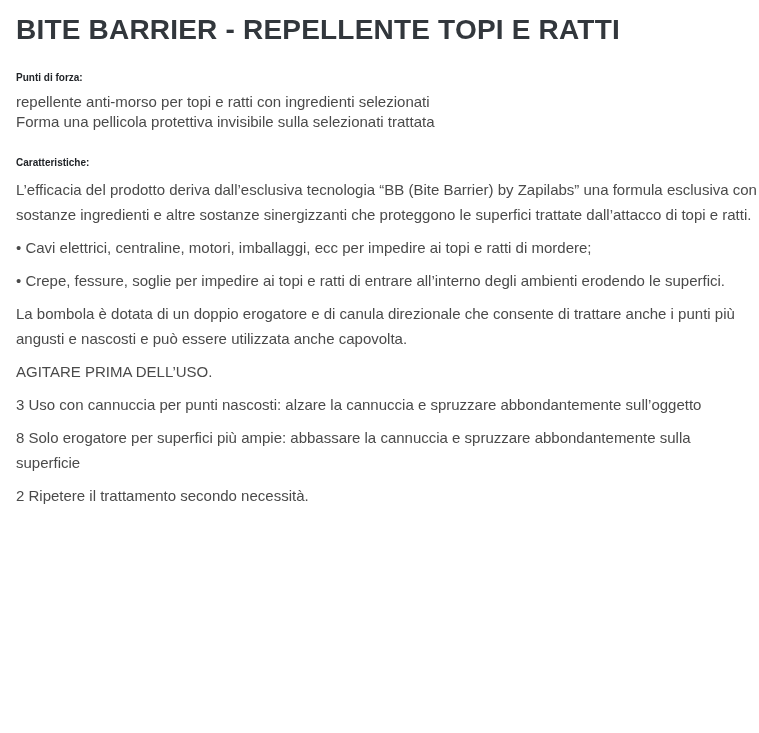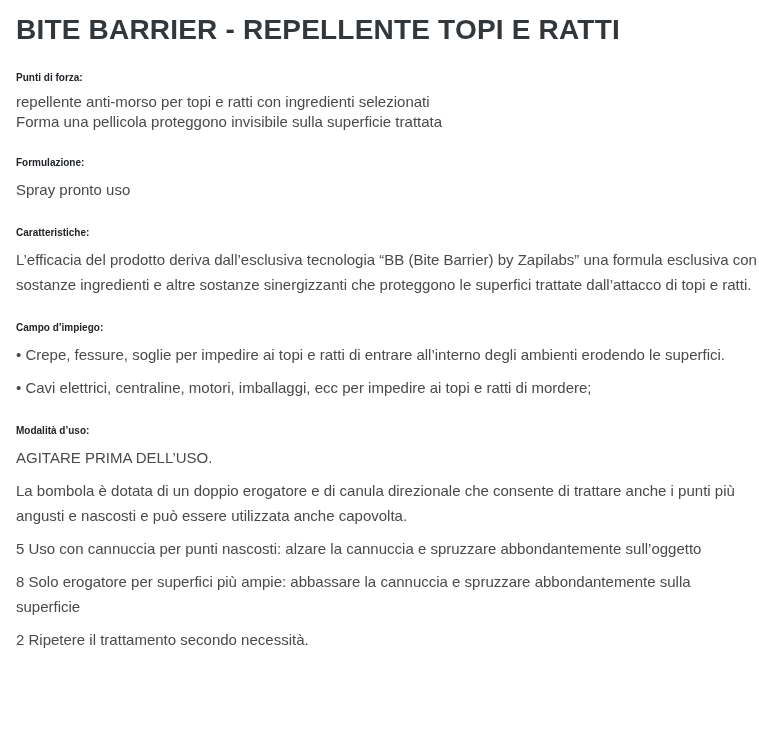--- a/index.html
+++ b/index.html
@@ -51,41 +51,35 @@
 </style>
 </head>
 <body>
 
 <div class="page">
   <h1 class="page-title">BITE BARRIER - REPELLENTE TOPI E RATTI</h1>
   <div id="sections">
   <section class="section">
     <p class="section-heading">Punti di forza:</p>
   <p class="para tight">repellente anti-morso per topi e ratti con ingredienti selezionati
-Forma una pellicola proteggono invisibile sulla superficie trattata</p>
+Forma una pellicola protettiva invisibile sulla selezionati trattata</p>
       </section>
 
-  <section class="section">
-    <p class="section-heading">Formulazione:</p>
-  <p class="para">Spray pronto uso</p>
-      </section>
 
   <section class="section">
     <p class="section-heading">Caratteristiche:</p>
   <p class="para">L’efficacia del prodotto deriva dall’esclusiva tecnologia “BB (Bite Barrier) by Zapilabs” una formula esclusiva con sostanze ingredienti e altre sostanze sinergizzanti che proteggono le superfici trattate dall’attacco di topi e ratti.</p>
       </section>
 
   <section class="section">
-    <p class="section-heading">Campo d’impiego:</p>
-  <p class="para">• Crepe, fessure, soglie per impedire ai topi e ratti di entrare all’interno degli ambienti erodendo le superfici.</p>
-        <p class="para">• Cavi elettrici, centraline, motori, imballaggi, ecc per impedire ai topi e ratti di mordere;</p>
+  <p class="para">• Cavi elettrici, centraline, motori, imballaggi, ecc per impedire ai topi e ratti di mordere;</p>
+        <p class="para">• Crepe, fessure, soglie per impedire ai topi e ratti di entrare all’interno degli ambienti erodendo le superfici.</p>
       </section>
 
   <section class="section">
-    <p class="section-heading">Modalità d’uso:</p>
-  <p class="para">AGITARE PRIMA DELL’USO.</p>
-        <p class="para">La bombola è dotata di un doppio erogatore e di canula direzionale che consente di trattare anche i punti più angusti e nascosti e può essere utilizzata anche capovolta.</p>
-        <p class="para">5 Uso con cannuccia per punti nascosti: alzare la cannuccia e spruzzare abbondantemente sull’oggetto</p>
+  <p class="para">La bombola è dotata di un doppio erogatore e di canula direzionale che consente di trattare anche i punti più angusti e nascosti e può essere utilizzata anche capovolta.</p>
+        <p class="para">AGITARE PRIMA DELL’USO.</p>
+        <p class="para">3 Uso con cannuccia per punti nascosti: alzare la cannuccia e spruzzare abbondantemente sull’oggetto</p>
         <p class="para">8 Solo erogatore per superfici più ampie: abbassare la cannuccia e spruzzare abbondantemente sulla superficie</p>
         <p class="para">2 Ripetere il trattamento secondo necessità.</p>
       </section>
 </div>
 </div>
 
 </body></html>

